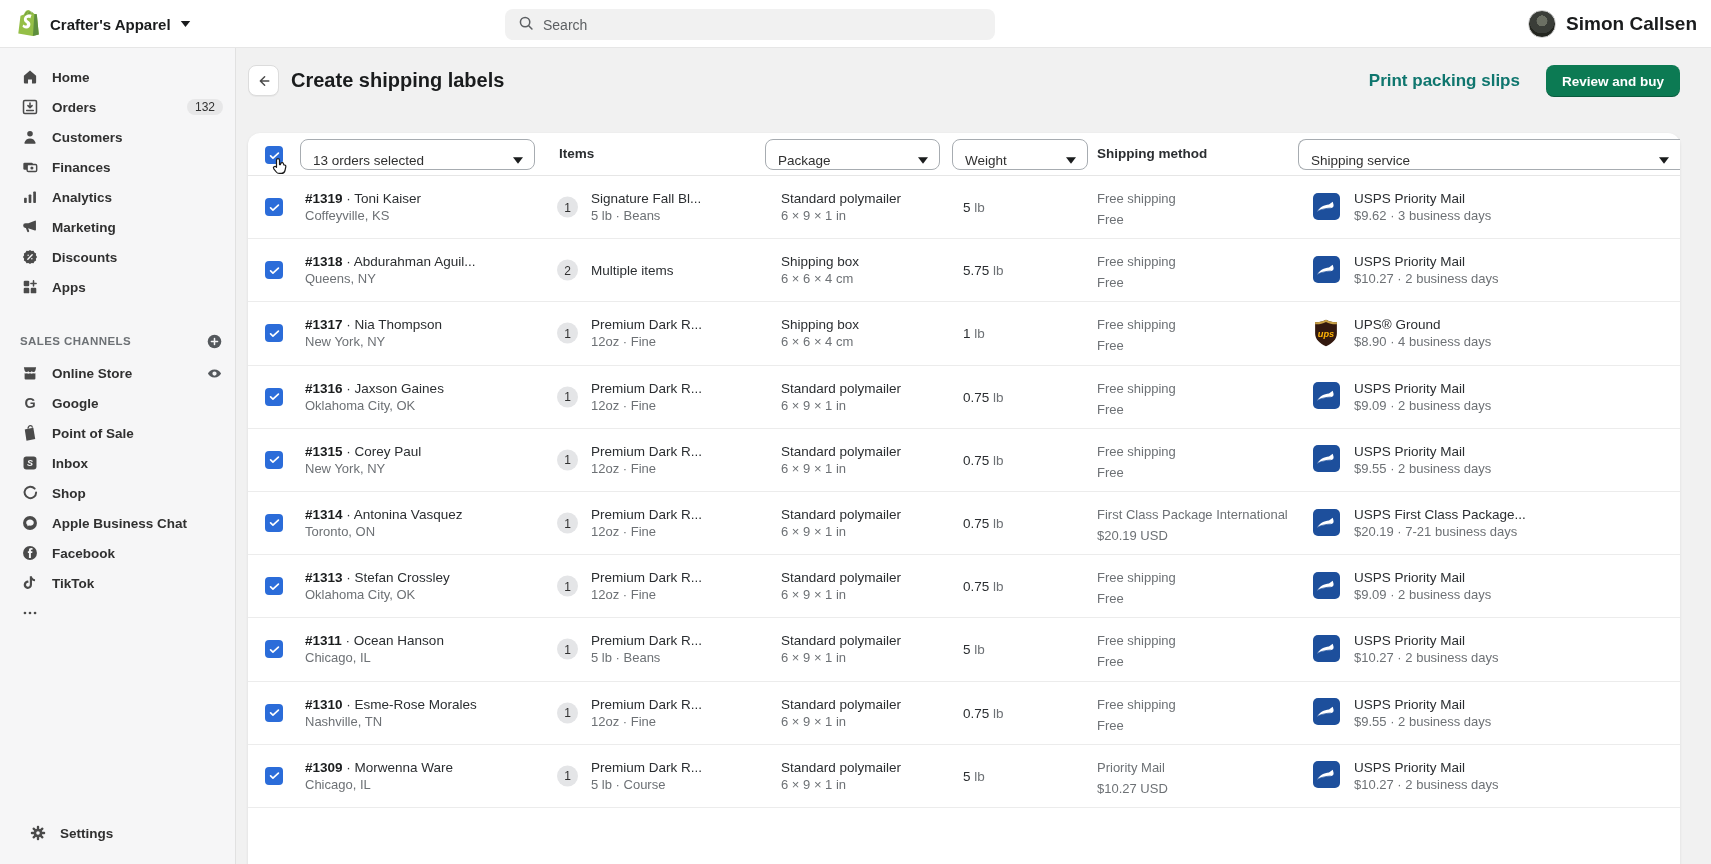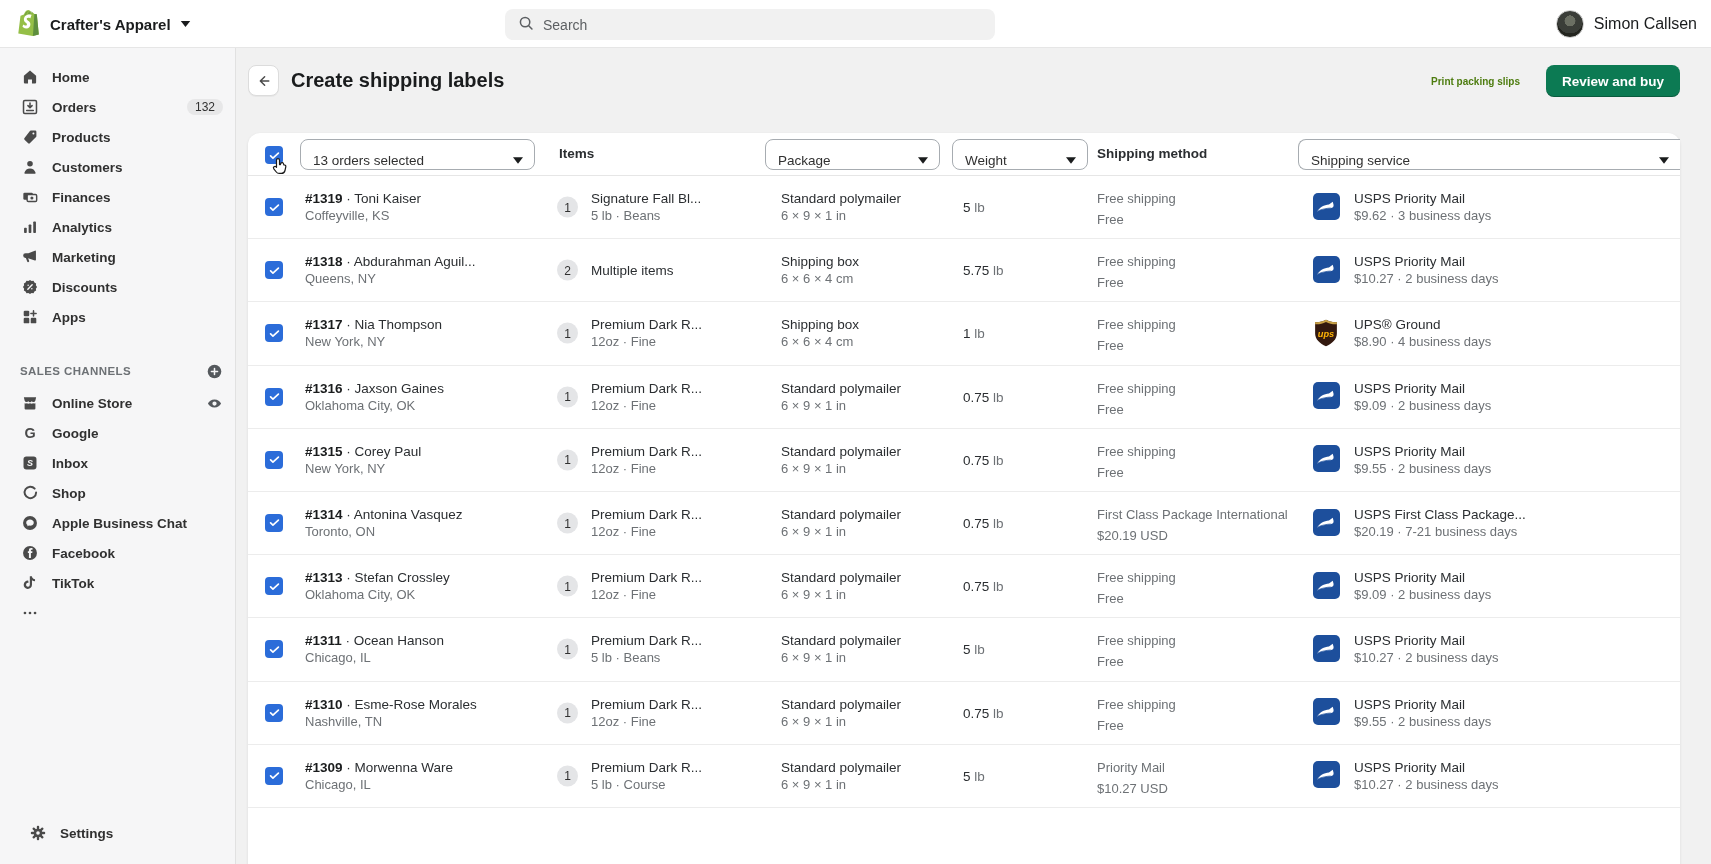--- a/index.html
+++ b/index.html
@@ -13,21 +13,21 @@
   .store-name { font-size:15px; font-weight:700; color:#1a1c1d; }
   .store .caret svg { display:block; }
   .search { position:absolute; left:505px; top:9px; width:490px; height:31px; background:#f1f1f1;
             border-radius:8px; display:flex; align-items:center; gap:8px; padding:0 12px; }
   .search input { border:none; outline:none; background:transparent; font-family:"Liberation Sans",sans-serif;
                   font-size:14px; color:#303030; width:100%; }
   .search input::placeholder { color:#5c5f62; }
   .user { position:absolute; right:14px; top:0; height:48px; display:flex; align-items:center; gap:10px; cursor:pointer; }
   .avatar { width:28px; height:28px; border-radius:50%;
             background:radial-gradient(circle at 50% 38%, #6b6f63 0 26%, #3a3d38 27% 60%, #23251f 61%); border:1px solid #d0d0d0; }
-  .user-name { font-size:16px; font-weight:400; color:#1a1c1d; }
+  .user-name { font-size:19px; font-weight:700; color:#1a1c1d; }
 
   
   .sidebar { position:fixed; top:48px; left:0; bottom:0; width:236px; background:#f6f6f7;
              border-right:1px solid #e1e1e1; z-index:20; padding-top:14px; }
   .nav-item { height:30px; display:flex; align-items:center; gap:12px; padding:0 12px 0 20px;
               cursor:pointer; font-size:13.5px; font-weight:600; color:#303030; }
   .nav-item .ic { width:20px; height:20px; display:flex; align-items:center; justify-content:center; }
   .nav-item .lbl { flex:1; white-space:nowrap; }
   .nav-badge { background:#e7e7e8; border-radius:9px; font-size:12px; font-weight:500; color:#303030;
                padding:1px 8px; }
@@ -37,21 +37,21 @@
   .settings-row { position:absolute; bottom:16px; left:8px; width:100%; }
 
   
   .main { position:absolute; left:216px; top:48px; width:1495px; }
   .page-head { position:relative; height:85px; }
   .back-btn { position:absolute; left:32px; top:17px; width:31px; height:31px; background:#fff;
               border:1px solid #dcdcdc; border-radius:8px; display:flex; align-items:center; justify-content:center;
               cursor:pointer; box-shadow:0 1px 0 rgba(0,0,0,.04); }
   .page-title { position:absolute; left:75px; top:21px; font-size:20px; font-weight:700; color:#1a1c1d; }
   .head-actions { position:absolute; right:31px; top:17px; display:flex; align-items:center; gap:26px; }
-  .txt-btn { font-size:10px; font-weight:600; color:#4d7c0f; cursor:pointer; background:none; border:none;
+  .txt-btn { font-size:17px; font-weight:600; color:#0f766e; cursor:pointer; background:none; border:none;
              font-family:"Liberation Sans",sans-serif; }
   .primary-btn { height:32px; padding:0 16px; background:#0c7a53; color:#fff; font-size:13.5px; font-weight:600;
                  border:none; border-radius:8px; cursor:pointer; font-family:"Liberation Sans",sans-serif;
                  box-shadow:inset 0 -1px 0 rgba(0,0,0,.25); }
 
   
   .card { position:absolute; left:32px; top:85px; width:1432px; height:800px; background:#fff;
           border-radius:12px 12px 0 0; box-shadow:0 1px 3px rgba(0,0,0,.09); }
   .thead { position:relative; height:43px; border-bottom:1px solid #e6e6e6; }
   .chk { width:18px; height:18px; border-radius:4px; background:#2b6cd9; display:flex; align-items:center;
@@ -136,29 +136,20 @@
             <path d="M4.2 2.8h11.6a1.4 1.4 0 0 1 1.4 1.4v11.6a1.4 1.4 0 0 1-1.4 1.4H4.2a1.4 1.4 0 0 1-1.4-1.4V4.2a1.4 1.4 0 0 1 1.4-1.4Z" fill="none" stroke="#4a4a4a" stroke-width="1.7"></path>
             <path d="M10 5.6v4.8M7.7 8.5 10 10.8l2.3-2.3M6.3 13.8h7.4" fill="none" stroke="#4a4a4a" stroke-width="1.7" stroke-linecap="round" stroke-linejoin="round"></path>
           </svg>
         </span>
         <span class="lbl">Orders</span>
         <span class="nav-badge">132</span>
       </div>
       <div class="nav-item">
         <span class="ic">
           <svg width="18" height="18" viewBox="0 0 20 20" fill="#4a4a4a">
-            <path d="M10.8 2.9h5a1.3 1.3 0 0 1 1.3 1.3v5c0 .3-.1.7-.4.9l-6.9 6.9a1.3 1.3 0 0 1-1.8 0L3.9 13a1.3 1.3 0 0 1 0-1.8l6-7.9z"></path>
-            <circle cx="13.8" cy="6.2" r="1.1" fill="#f6f6f7"></circle>
-          </svg>
-        </span>
-        <span class="lbl">Products</span>
-      </div>
-      <div class="nav-item">
-        <span class="ic">
-          <svg width="18" height="18" viewBox="0 0 20 20" fill="#4a4a4a">
             <circle cx="10" cy="6.3" r="3.1"></circle>
             <path d="M3.8 16.4c.9-3.1 3.2-4.7 6.2-4.7s5.3 1.6 6.2 4.7a.8.8 0 0 1-.8 1H4.6a.8.8 0 0 1-.8-1Z"></path>
           </svg>
         </span>
         <span class="lbl">Customers</span>
       </div>
       <div class="nav-item">
         <span class="ic">
           <svg width="18" height="18" viewBox="0 0 20 20" fill="#4a4a4a">
             <rect x="2.6" y="5.2" width="10.6" height="7.8" rx="1.4"></rect>
@@ -231,20 +222,29 @@
           </svg>
         </span>
       </div>
       <div class="nav-item">
         <span class="ic">
           <svg width="18" height="18" viewBox="0 0 20 20" fill="#4a4a4a">
             <text x="10" y="15" text-anchor="middle" font-size="16" font-weight="bold" font-family="Liberation Sans, sans-serif" fill="#4a4a4a">G</text>
           </svg>
         </span>
         <span class="lbl">Google</span>
+      </div>
+      <div class="nav-item">
+        <span class="ic">
+          <svg width="18" height="18" viewBox="0 0 20 20" fill="#4a4a4a">
+            <path d="M6.3 5.6l7.4-1.4 2.1 12.5-9.7 1.8L4.2 6Z"></path>
+            <path d="M7.7 5.2C8 3.3 9.1 1.9 10.5 1.9c1.1 0 2 .9 2.3 2.2" fill="none" stroke="#4a4a4a" stroke-width="1.4"></path>
+          </svg>
+        </span>
+        <span class="lbl">Point of Sale</span>
       </div>
       <div class="nav-item">
         <span class="ic">
           <svg width="18" height="18" viewBox="0 0 20 20" fill="#4a4a4a">
             <rect x="2.8" y="2.8" width="14.4" height="14.4" rx="3.2"></rect>
             <text x="10" y="13.8" text-anchor="middle" font-size="10" font-weight="bold" font-style="italic" font-family="Liberation Sans, sans-serif" fill="#f6f6f7">S</text>
           </svg>
         </span>
         <span class="lbl">Inbox</span>
       </div>

